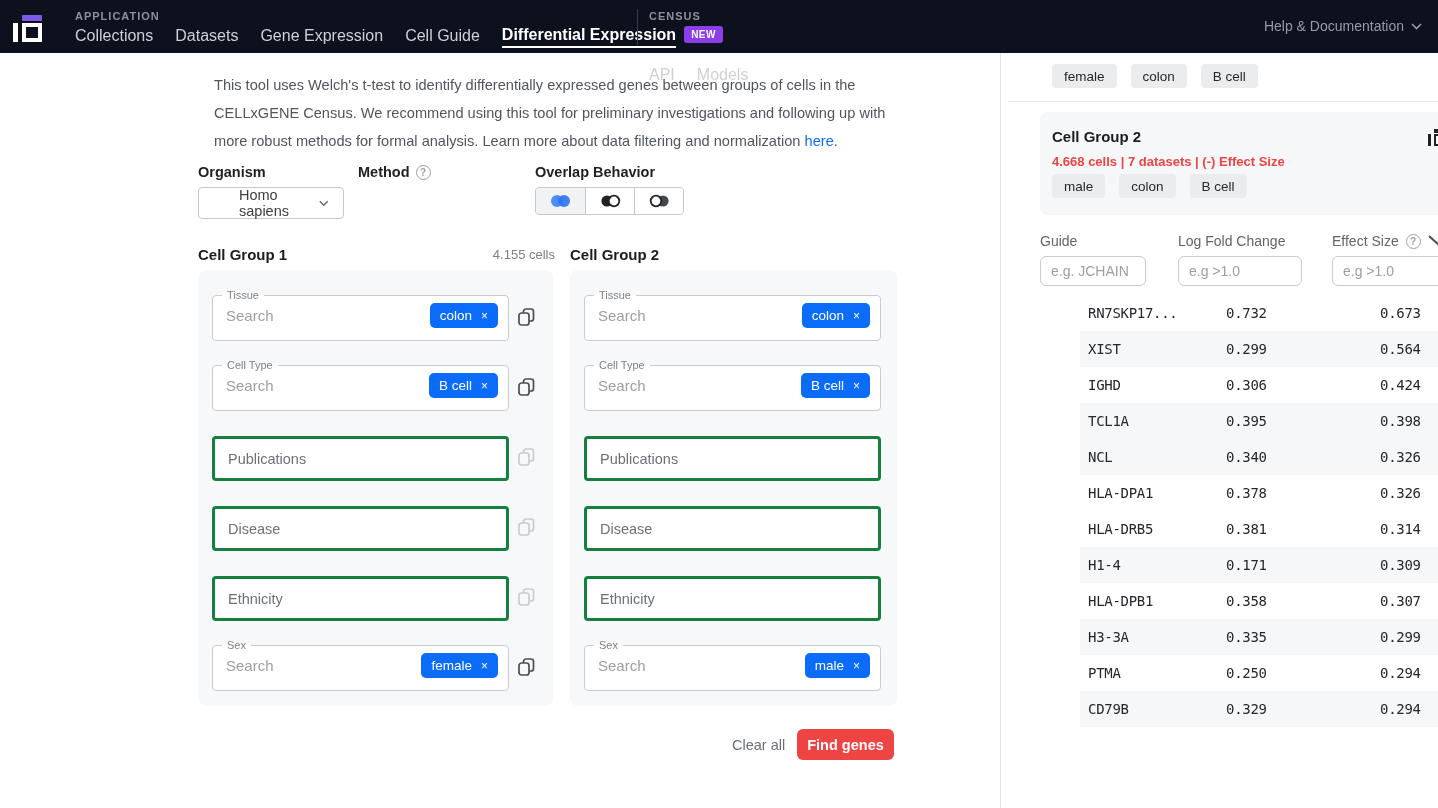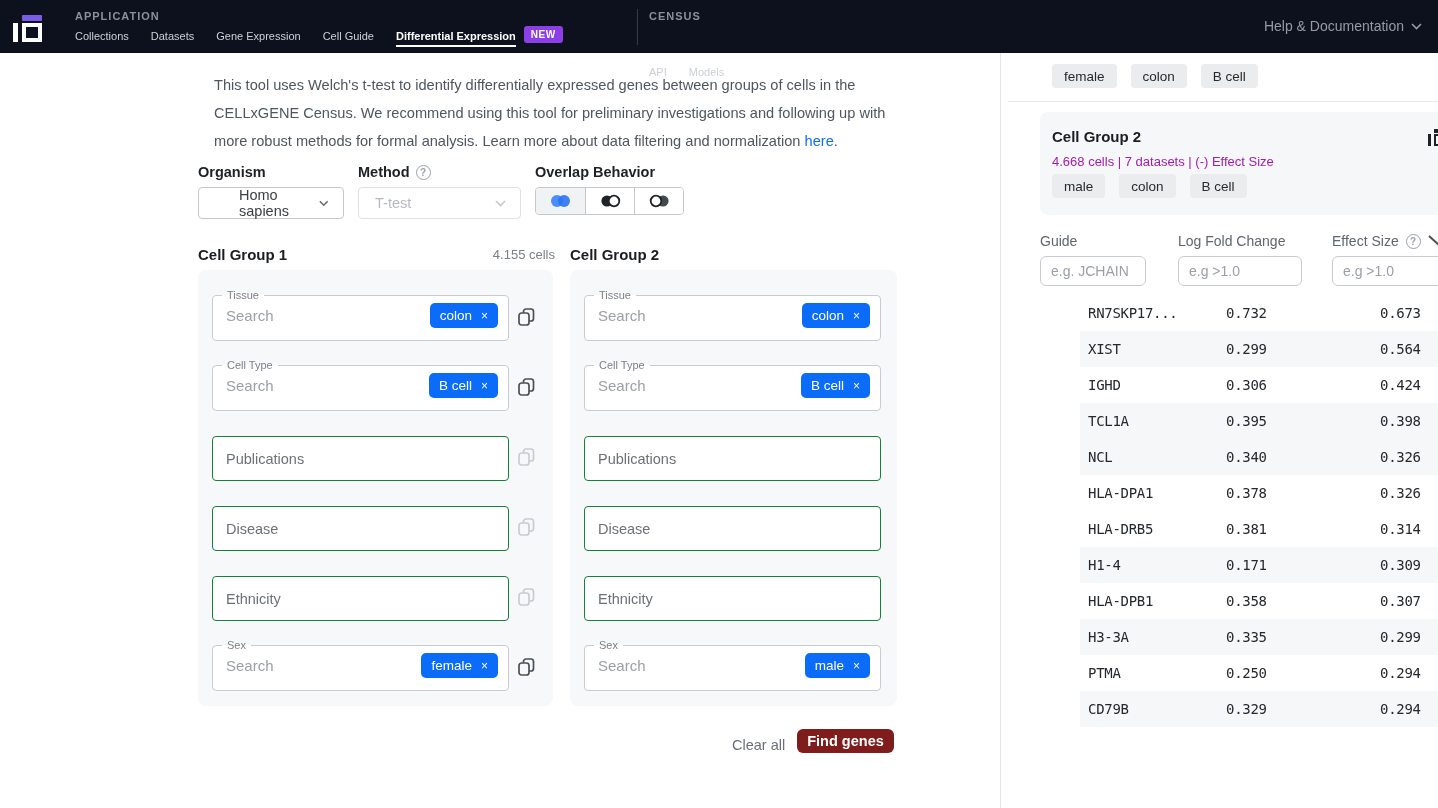--- a/index.html
+++ b/index.html
@@ -10,21 +10,21 @@
 
   
   .topnav { position:absolute; left:0; top:0; width:1438px; height:53px; background:#0c111d; }
   .logo { position:absolute; left:13px; top:10px; width:34px; height:32px; display:flex; align-items:flex-end; gap:4px; cursor:pointer; }
   .logo .bar-v { width:5px; height:19px; background:#fff; }
   .logo .sq-wrap { display:flex; flex-direction:column; gap:2px; }
   .logo .bar-p { width:20px; height:6px; background:#7b5ce6; border-radius:1px; }
   .logo .sq { width:20px; height:19px; border:4px solid #fff; }
   .nav-section-label { font-size:11px; font-weight:700; letter-spacing:1px; color:#8a919d; }
   .nav-links { display:flex; align-items:center; gap:22px; }
-  .nav-link { font-size:11px; color:#cdd1d6; cursor:pointer; white-space:nowrap; }
+  .nav-link { font-size:16px; color:#cdd1d6; cursor:pointer; white-space:nowrap; }
   .nav-link.active { color:#fff; font-weight:600; border-bottom:2px solid #fff; padding-bottom:3px; }
   .new-badge { display:inline-block; background:#8c3fe8; color:#fff; font-size:10px; font-weight:700; letter-spacing:.5px; padding:3px 7px; border-radius:3px; margin-left:8px; transform:translateY(-2px); }
   .nav-sep { position:absolute; left:637px; top:9px; width:1px; height:36px; background:#353c49; }
   .nav-help { position:absolute; right:16px; top:18px; display:flex; align-items:center; gap:7px; color:#949ba6; font-size:14px; cursor:pointer; }
 
   
   .intro { position:absolute; left:214px; top:71px; width:680px; font-size:14.6px; line-height:28px; color:#4e565f; }
   .intro a { color:#0d6efd; text-decoration:none; cursor:pointer; }
   .ctl-label { position:absolute; font-size:14.5px; font-weight:700; color:#1d2125; display:flex; align-items:center; gap:6px; }
   .help-circle { display:inline-flex; width:15px; height:15px; border:1.3px solid #9aa1a8; border-radius:50%; color:#9aa1a8; font-size:10px; font-weight:700; align-items:center; justify-content:center; }
@@ -35,39 +35,39 @@
   .segment + .segment { border-left:1px solid #c4c7cc; }
   .segment.active { background:#f1f2f4; }
 
   .group-title { position:absolute; font-size:15px; font-weight:700; color:#1a1d21; }
   .group-cells { position:absolute; font-size:13px; color:#7a8087; text-align:right; }
   .panel { position:absolute; top:270px; height:436px; background:#f7f8f9; border-radius:8px; }
 
   fieldset.field { position:absolute; left:14px; width:297px; height:52px; border:1px solid #c9cbd0; border-radius:4px; background:#fff; min-inline-size:0; }
   fieldset.field legend { margin-left:9px; padding:0 5px; font-size:11px; color:#7b828a; }
   .field-inner { display:flex; justify-content:space-between; padding:2px 10px 6px 13px; }
-  .plainfield { position:absolute; left:14px; width:297px; height:45px; border:1px solid #15803d; border-radius:4px; background:#fff; display:flex; align-items:center; padding:0 13px; font-size:14.5px; color:#6b7177; cursor:text; }
+  .plainfield { position:absolute; left:14px; width:297px; height:45px; border:3px solid #15803d; border-radius:4px; background:#fff; display:flex; align-items:center; padding:0 13px; font-size:14.5px; color:#6b7177; cursor:text; }
   .search-input { border:none; outline:none; font-size:15px; color:#3b4046; width:120px; font-family:"Liberation Sans",sans-serif; background:transparent; }
   .search-input::placeholder { color:#9aa0a6; }
   .chip-blue { display:inline-flex; align-items:center; gap:9px; background:#0b6cfa; color:#fff; border-radius:5px; height:25px; padding:0 10px; font-size:13.5px; cursor:pointer; white-space:nowrap; }
   .chip-blue .x { font-size:12px; line-height:1; cursor:pointer; }
   .copy-btn { position:absolute; left:320px; width:18px; height:20px; cursor:pointer; color:#4b5055; }
   .copy-btn.disabled { color:#c8ccd1; cursor:default; }
 
   .clear-btn { position:absolute; left:732px; top:737px; font-size:14.5px; color:#6a7077; cursor:pointer; }
-  .primary-btn { position:absolute; left:797px; top:729px; width:97px; height:24px; background:#7f1d1d; color:#fff; font-size:14.5px; font-weight:600; border:none; border-radius:6px; cursor:pointer; font-family:"Liberation Sans",sans-serif; }
+  .primary-btn { position:absolute; left:797px; top:729px; width:97px; height:31px; background:#ef4444; color:#fff; font-size:14.5px; font-weight:600; border:none; border-radius:6px; cursor:pointer; font-family:"Liberation Sans",sans-serif; }
 
   
   .v-divider { position:absolute; left:1000px; top:53px; width:1px; height:755px; background:#e3e5e8; }
   .chips-row { position:absolute; display:flex; gap:14px; }
   .chip-gray { display:inline-flex; align-items:center; height:24px; padding:0 12px; background:#ebecee; border-radius:4px; font-size:13.5px; color:#26292d; white-space:nowrap; }
   .h-divider { position:absolute; left:1008px; top:101px; width:430px; height:1px; background:#e7e9eb; }
   .summary-card { position:absolute; left:1040px; top:112px; width:398px; height:103px; background:#f6f7f8; border-radius:8px 0 0 8px; }
   .summary-title { position:absolute; left:12px; top:16px; font-size:15px; font-weight:700; color:#1a1d21; }
-  .summary-stats { position:absolute; left:12px; top:42px; font-size:13px; color:#a21caf; }
+  .summary-stats { position:absolute; left:12px; top:42px; font-size:13px; color:#ef4444;font-weight:bold; }
   .mini-logo { position:absolute; left:388px; top:17px; display:flex; align-items:flex-end; gap:3px; }
   .mini-logo .b { width:3px; height:12px; background:#1e2226; }
   .mini-logo .w { display:flex; flex-direction:column; gap:1.5px; }
   .mini-logo .t { width:13px; height:3.5px; background:#1e2226; }
   .mini-logo .s { width:13px; height:12px; border:2.5px solid #1e2226; }
 
   .tbl-head-label { position:absolute; top:233px; font-size:14px; color:#5f666d; display:flex; align-items:center; gap:7px; }
   .tbl-filter { position:absolute; top:256px; height:30px; border:1px solid #c9cbd0; border-radius:6px; background:#fff; padding:0 10px; font-size:14px; color:#3b4046; outline:none; font-family:"Liberation Sans",sans-serif; }
   .tbl-filter::placeholder { color:#9aa0a6; }
   .sort-glyph { position:absolute; left:1428px; top:235px; width:14px; height:12px; cursor:pointer; }
@@ -123,26 +123,20 @@
     <span>Homo sapiens</span>
     <svg width="11" height="7" viewBox="0 0 11 7">
         <polyline points="1,1 5.5,5.5 10,1" fill="none" stroke="#5f666d" stroke-width="1.6"></polyline>
       </svg>
   </div>
 
   <div class="ctl-label" style="left:358px;top:164px;">
     <span>Method</span>
     <span class="help-circle">?</span>
   </div>
-  <div class="selectbox disabled" style="left:358px;top:187px;width:163px;">
-    <span>T-test</span>
-    <svg width="11" height="7" viewBox="0 0 11 7">
-        <polyline points="1,1 5.5,5.5 10,1" fill="none" stroke="#c3c7cc" stroke-width="1.6"></polyline>
-      </svg>
-  </div>
 
   <div class="ctl-label" style="left:535px;top:164px;">Overlap Behavior</div>
   <div class="segmented" style="left:535px;top:187px;">
     <div class="segment active">
       <svg width="23" height="14" viewBox="0 0 23 14">
         <circle cx="8" cy="7" r="6" fill="#4b8dfb"></circle>
           <circle cx="15" cy="7" r="6" fill="#2b74f2" fill-opacity="0.9"></circle>
       </svg>
     </div>
     <div class="segment">

